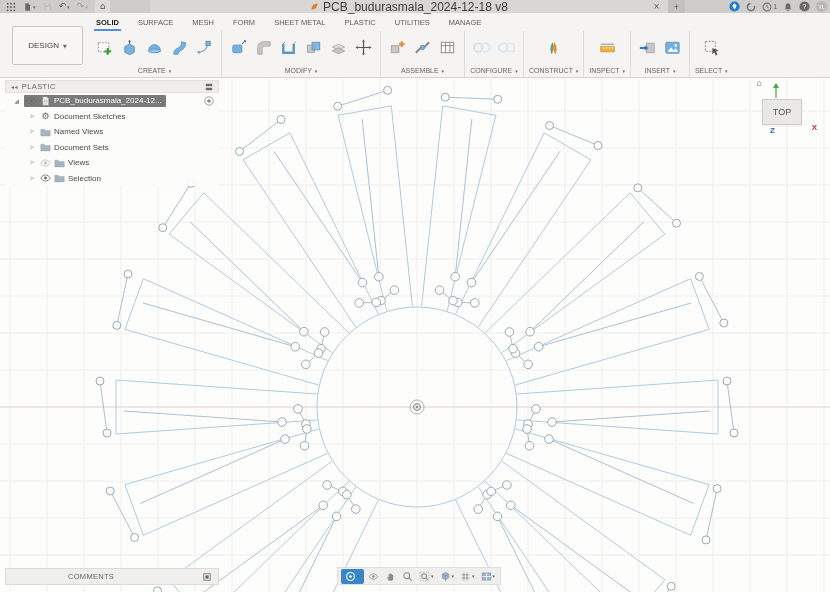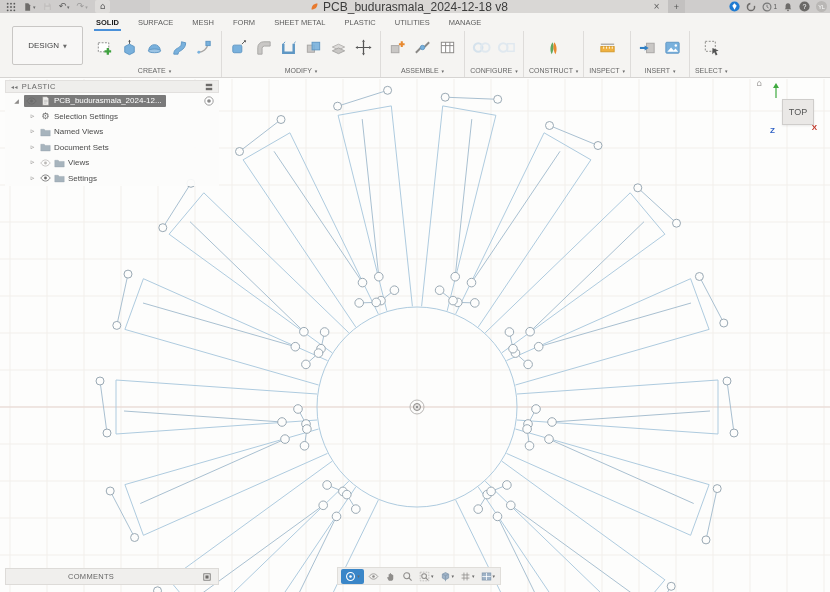--- a/index.html
+++ b/index.html
@@ -64,21 +64,21 @@
   .bsel { display:flex; gap:3px; background:#7a7a7a; color:#fff;
           padding:1px 4px 1px 2px; border-radius:1px; }
   .blabel { white-space:nowrap; }
   .expander { width:9px; text-align:center; color:#8c8a88; }
   .mlauto { margin-left:auto; margin-right:5px; }
   .icx { display:inline-flex; align-items:center; justify-content:center; }
   .icx svg { width:100%; height:100%; }
 
   
   #vc-home { position:absolute; right:68px; top:79px; font-size:9px; color:#a5a3a1; z-index:20; }
-  #viewcube { position:absolute; right:16px; top:99px; width:32px; height:26px; background:#eae8e6;
+  #viewcube { position:absolute; right:28px; top:99px; width:40px; height:26px; background:#eae8e6;
               border:1px solid #cfcdcb; box-shadow:0 1px 2px rgba(0,0,0,.08); display:flex;
               align-items:center; justify-content:center; font-size:9px; color:#555; z-index:20; }
   #vc-y { position:absolute; right:49px; top:83px; z-index:20; }
   #vc-x { position:absolute; right:13px; top:123px; font-size:8px; font-weight:bold; color:#c0392b; z-index:20; }
   #vc-z { position:absolute; right:55px; top:126px; font-size:8px; font-weight:bold; color:#2d5fc4; z-index:20; }
 
   
   #comments { position:absolute; left:5px; top:568px; width:214px; height:17px; background:#f0efed;
               border:1px solid #dddbd8; display:flex; align-items:center; z-index:30;
               font-size:7.5px; color:#666; letter-spacing:.3px; }
@@ -627,21 +627,21 @@
             <circle cx="6" cy="6" r="2.2" fill="#8a8a8a"></circle>
           </svg>
         </span>
       </div>
       <div class="brow">
         <span class="lvl1"></span>
         <span class="expander glyph" style="font-size: 7px;">▹</span>
         <span class="icx" style="width: 11px; height: 10px;">
           <span class="glyph" style="font-size:9px;color:#6a6a6a;">⚙</span>
         </span>
-        <span class="blabel">Selection Settings</span>
+        <span class="blabel">Document Sketches</span>
       </div>
       <div class="brow">
         <span class="lvl1"></span>
         <span class="expander glyph" style="font-size: 7px;">▹</span>
         <span class="icx" style="width: 11px; height: 10px;">
           <svg viewBox="0 0 14 12" width="10" height="9">
             <path d="M1 2.5h4.2L6.8 4H13v7H1z" fill="#a7b4bd" stroke="#93a0a9" stroke-width=".5"></path>
           </svg>
         </span>
         <span class="blabel">Named Views</span>
@@ -679,21 +679,21 @@
           <svg viewBox="0 0 14 10" width="10" height="8">
             <path d="M1 5c1.8-2.6 3.7-3.9 6-3.9S11.2 2.4 13 5c-1.8 2.6-3.7 3.9-6 3.9S2.8 7.6 1 5z" fill="none" stroke="#6a6a6a" stroke-width="1"></path>
             <circle cx="7" cy="5" r="1.8" fill="#6a6a6a"></circle>
           </svg>
         </span>
         <span class="icx" style="width: 11px; height: 10px;">
           <svg viewBox="0 0 14 12" width="10" height="9">
             <path d="M1 2.5h4.2L6.8 4H13v7H1z" fill="#a7b4bd" stroke="#93a0a9" stroke-width=".5"></path>
           </svg>
         </span>
-        <span class="blabel">Settings</span>
+        <span class="blabel">Selection</span>
       </div>
     </div>
 </div>
 
 <span id="vc-home" class="glyph">⌂</span>
 <div id="viewcube">
   <span>TOP</span>
 </div>
 <span id="vc-y">
   <svg width="10" height="15" viewBox="0 0 10 15">

